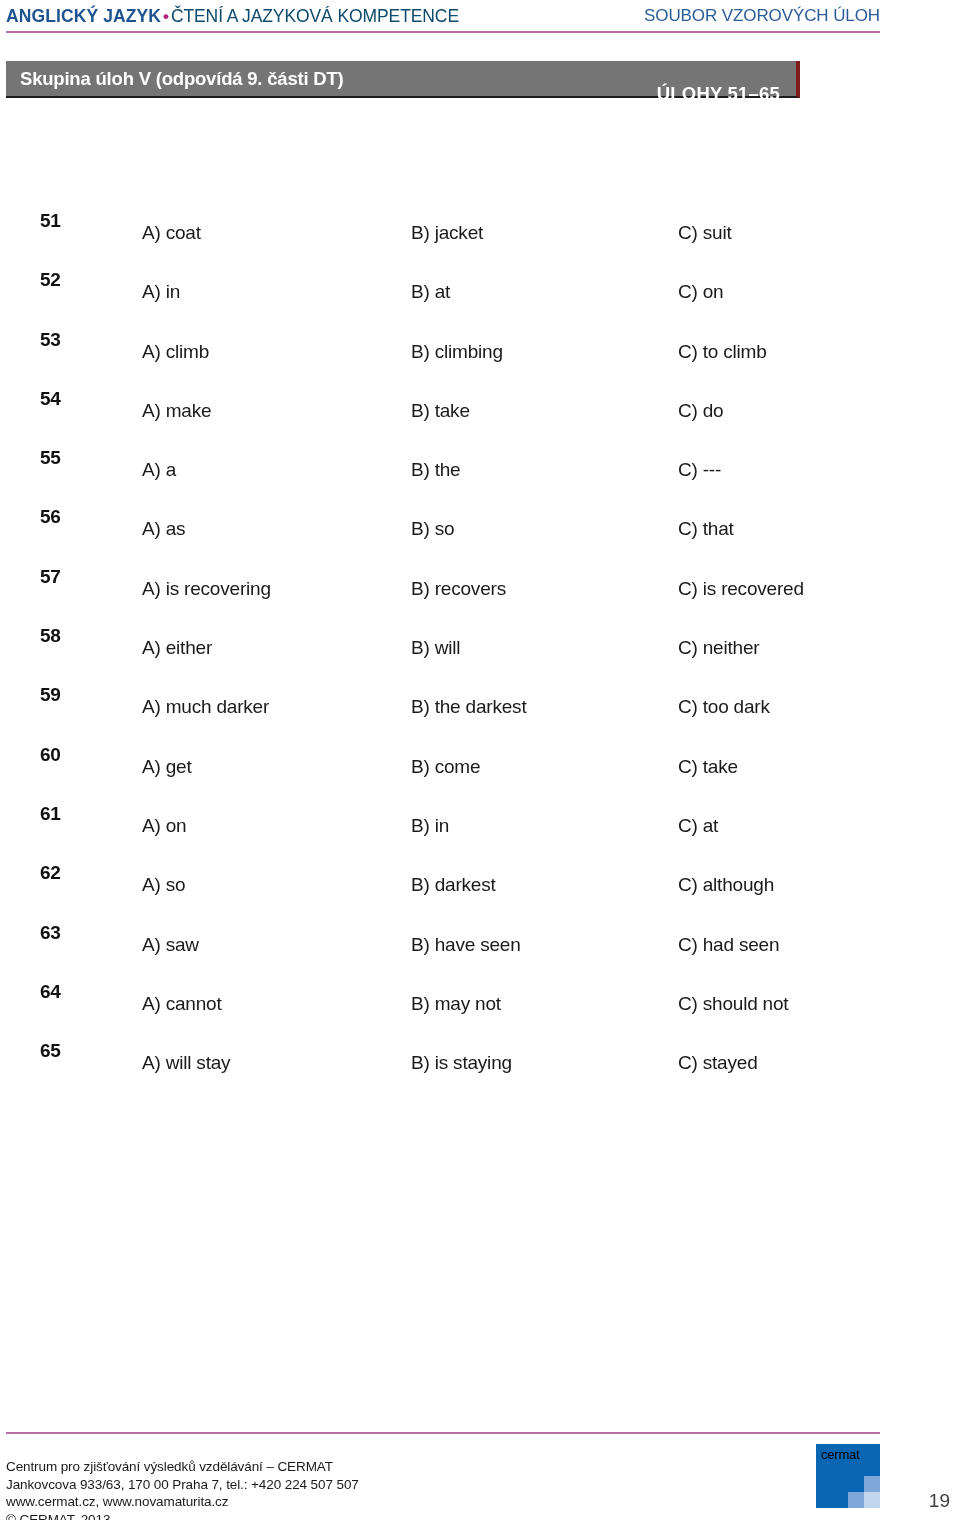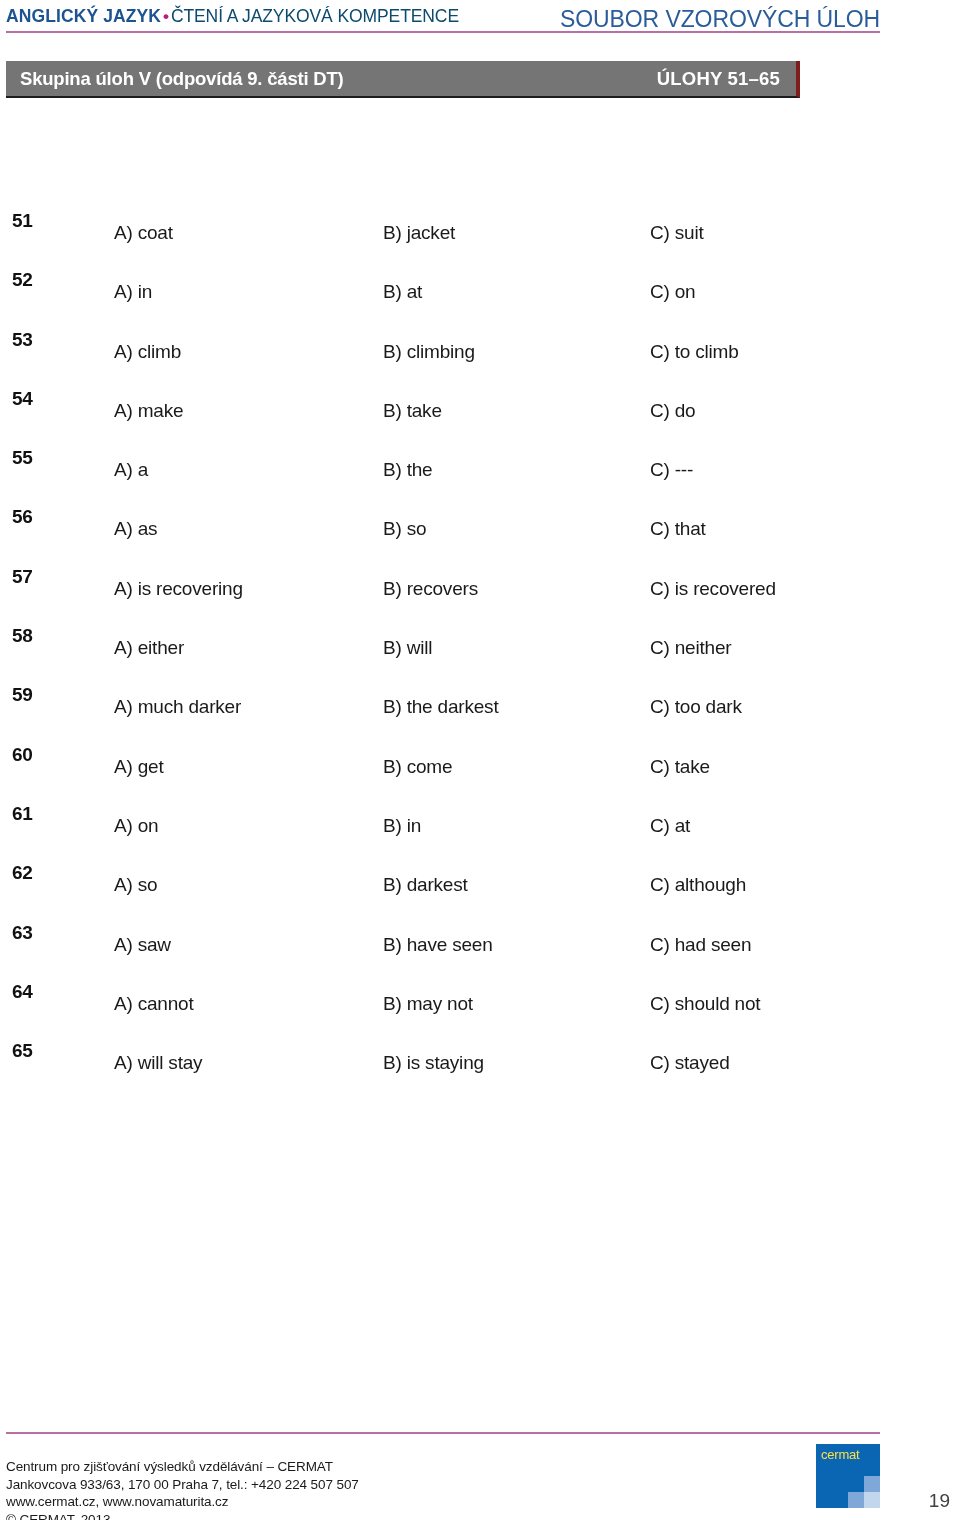--- a/index.html
+++ b/index.html
@@ -46,21 +46,21 @@
   }
   .header-section {
     font-weight: normal;
     color: #0c4a6e;
   }
   .header-right {
     position: absolute;
     right: 0;
     top: 0;
     white-space: nowrap;
-    font-size: 23px;
+    font-size: 17px;
     color: #2a5c9a;
     letter-spacing: -0.1px;
   }
   .header-rule {
     position: absolute;
     left: 6px;
     top: 31px;
     width: 874px;
     height: 2px;
     background: #b96fa3;
@@ -85,34 +85,35 @@
     top: 7px;
     color: #ffffff;
     font-weight: bold;
     font-size: 18.5px;
     white-space: nowrap;
     letter-spacing: -0.2px;
   }
   .group-bar-range {
     position: absolute;
     right: 16px;
-    top: 7px;
+    top: 22px;
     color: #ffffff;
     font-weight: bold;
     font-size: 18.5px;
     white-space: nowrap;
     letter-spacing: 0.2px;
   }
 
   
   .questions {
     position: absolute;
     left: 0;
     top: 210px;
     width: 872px;
+    padding-left: 28px;
   }
   .q-row {
     position: relative;
     height: 59.3px;
   }
   .q-num {
     position: absolute;
     left: 12px;
     top: 0;
     font-weight: bold;
@@ -160,21 +161,21 @@
     left: 816px;
     top: 1444px;
     width: 64px;
     height: 64px;
     background: #0a66b2;
   }
   .logo-word {
     position: absolute;
     left: 5px;
     top: 3px;
-    color: #fde047;
+    color: #000000;
     font-size: 13px;
     letter-spacing: -0.2px;
   }
   .logo-sq {
     position: absolute;
   }
   .logo-sq-mid {
     right: 0;
     top: 32px;
     width: 16px;

